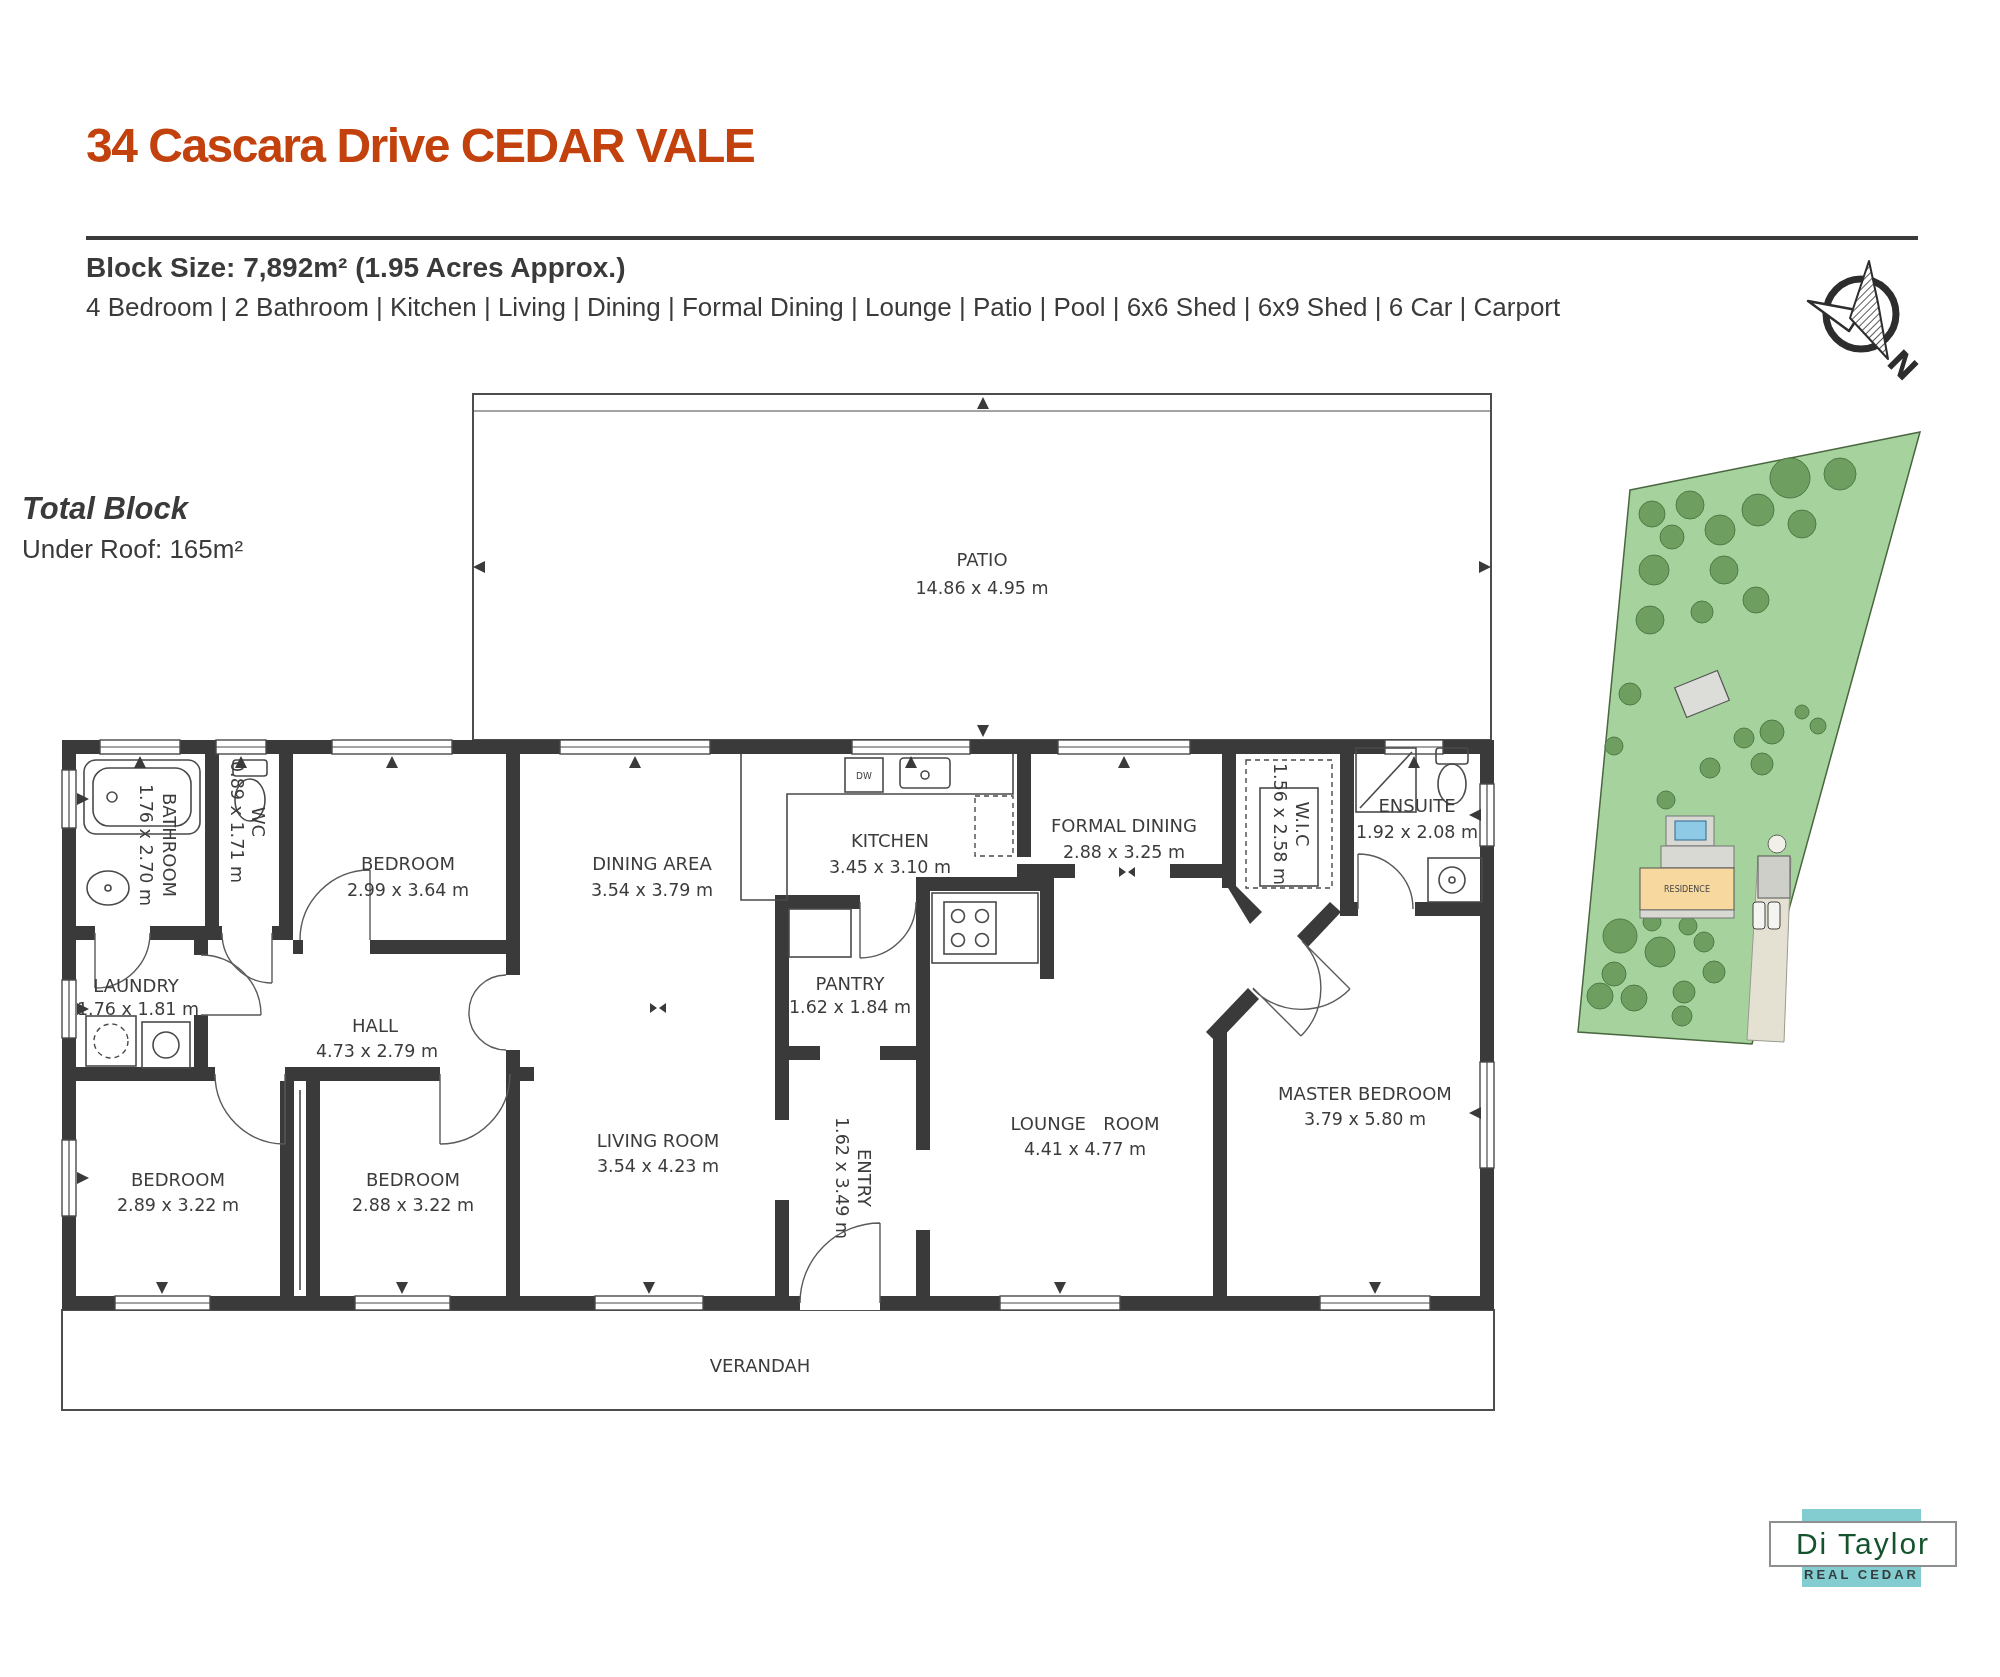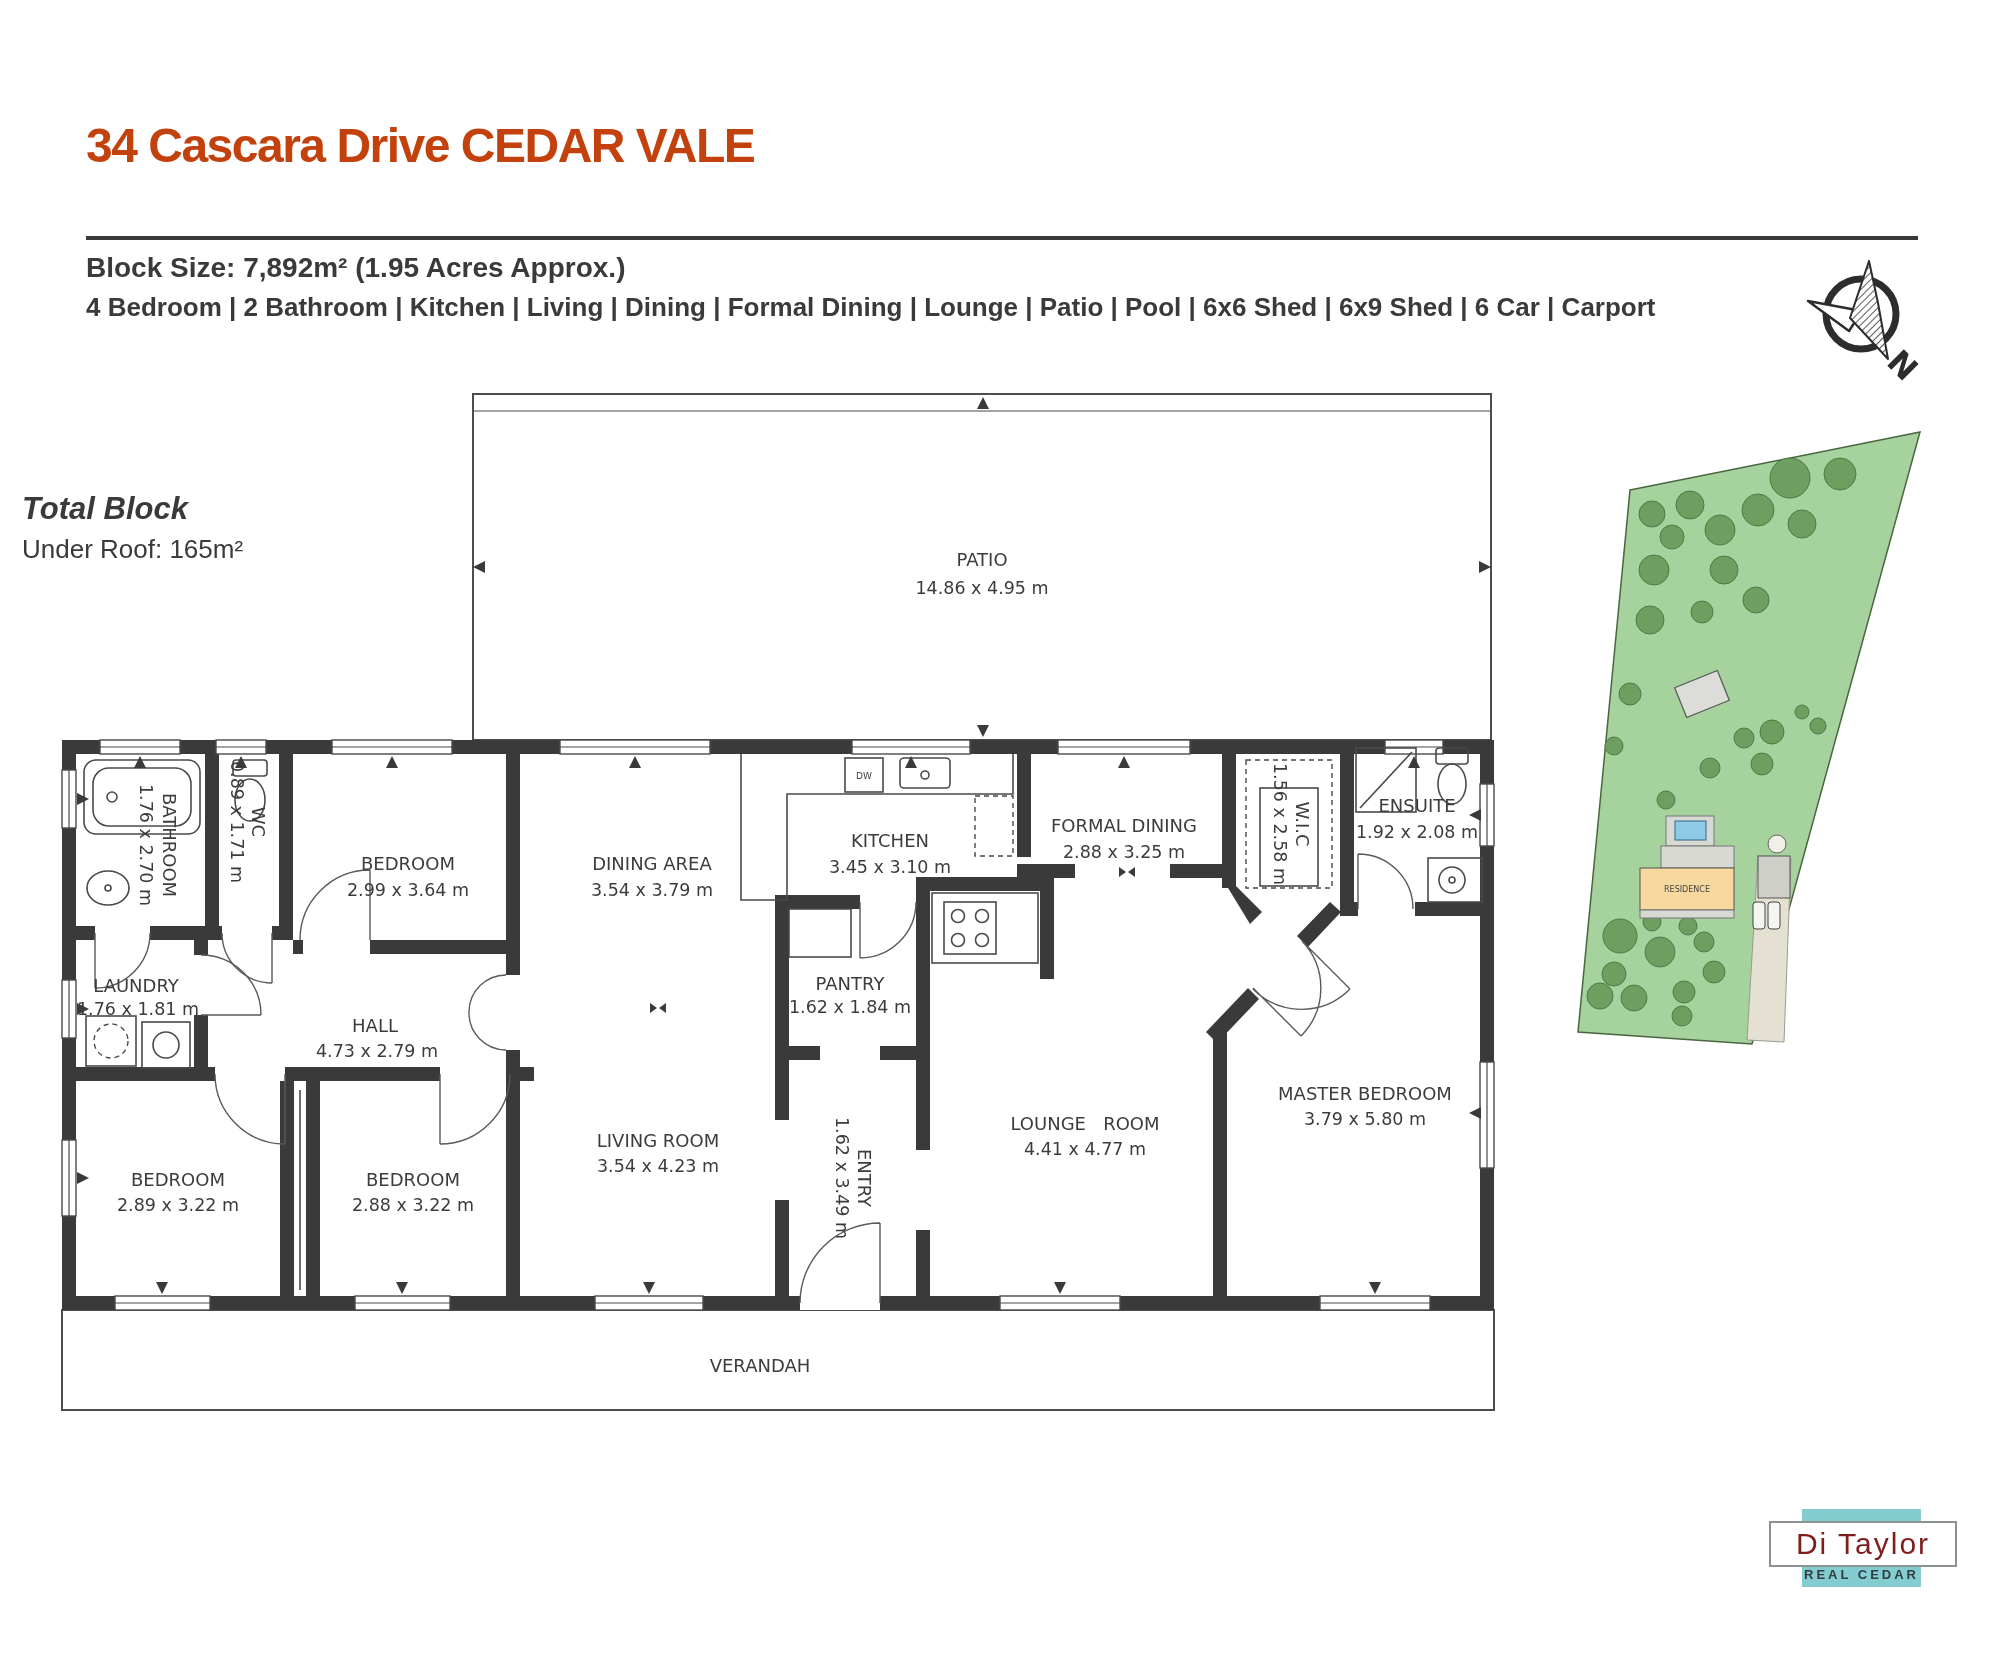--- a/index.html
+++ b/index.html
@@ -2,41 +2,41 @@
 <html><head>
 <meta charset="utf-8">
 <style>
   html,body{margin:0;padding:0;}
   body{width:2000px;height:1677px;position:relative;background:#ffffff;overflow:hidden;
        font-family:"Liberation Sans",sans-serif;color:#3a3a3a;}
   .abs{position:absolute;}
   #title{left:86px;top:118px;font-size:48px;font-weight:800;letter-spacing:-1.5px;color:#c2410c;white-space:nowrap;}
   #rule{left:86px;top:236px;width:1832px;height:4px;background:#3a3a3a;}
   #blocksize{left:86px;top:252px;font-size:28px;font-weight:700;white-space:nowrap;}
-  #features{left:86px;top:292px;font-size:26px;font-weight:700;white-space:nowrap;}
+  #features{left:86px;top:292px;font-size:26px;font-weight:400;white-space:nowrap;}
   #totalarea{left:22px;top:490px;font-size:26px;line-height:37px;}
   #totalarea .ta-head{font-size:31px;font-weight:700;font-style:italic;margin-bottom:4px;}
   svg text{font-family:"DejaVu Sans","Liberation Sans",sans-serif;}
   .rm{font-size:18px;fill:#3c3c3c;text-anchor:middle;}
   .rd{font-size:17.5px;fill:#3c3c3c;text-anchor:middle;}
   .tiny{font-size:9px;fill:#3c3c3c;text-anchor:middle;}
   .micro{font-size:8px;fill:#444;text-anchor:middle;}
   .ln{fill:none;stroke:#4a4a4a;stroke-width:1.6;}
   .lnd{fill:none;stroke:#4a4a4a;stroke-width:1.4;stroke-dasharray:5,4;}
   .thin{fill:none;stroke:#4d4d4d;stroke-width:2;}
   .win{fill:#ffffff;stroke:#4a4a4a;stroke-width:1.4;}
   .wline{stroke:#4a4a4a;stroke-width:1.2;}
   .dr{fill:none;stroke:#5a5a5a;stroke-width:1.4;}
   .dim{fill:#3a3a3a;stroke:none;}
   .pre{white-space:pre;}
   
   #logo{left:1769px;top:1509px;width:190px;height:82px;}
   #logo .teal{position:absolute;left:33px;top:0;width:119px;height:78px;background:#83cdd0;}
   #logo .band{position:absolute;left:0;top:12px;width:184px;height:42px;background:#ffffff;border:2px solid #8d9091;
-              display:flex;align-items:center;justify-content:center;font-size:30px;color:#7f1d1d;letter-spacing:2px;}
+              display:flex;align-items:center;justify-content:center;font-size:30px;color:#14532d;letter-spacing:2px;}
   #logo .tag{position:absolute;left:33px;top:58px;width:119px;text-align:center;font-size:13px;font-weight:700;
              color:#333c3e;letter-spacing:3px;}
 </style>
 </head>
 <body>
 
 <div class="abs" id="title">34 Cascara Drive CEDAR VALE</div>
 <div class="abs" id="rule"></div>
 <div class="abs" id="blocksize">Block Size: 7,892m² (1.95 Acres Approx.)</div>
 <div class="abs" id="features">4 Bedroom | 2 Bathroom | Kitchen | Living | Dining | Formal Dining | Lounge | Patio | Pool | 6x6 Shed | 6x9 Shed | 6 Car | Carport</div>

